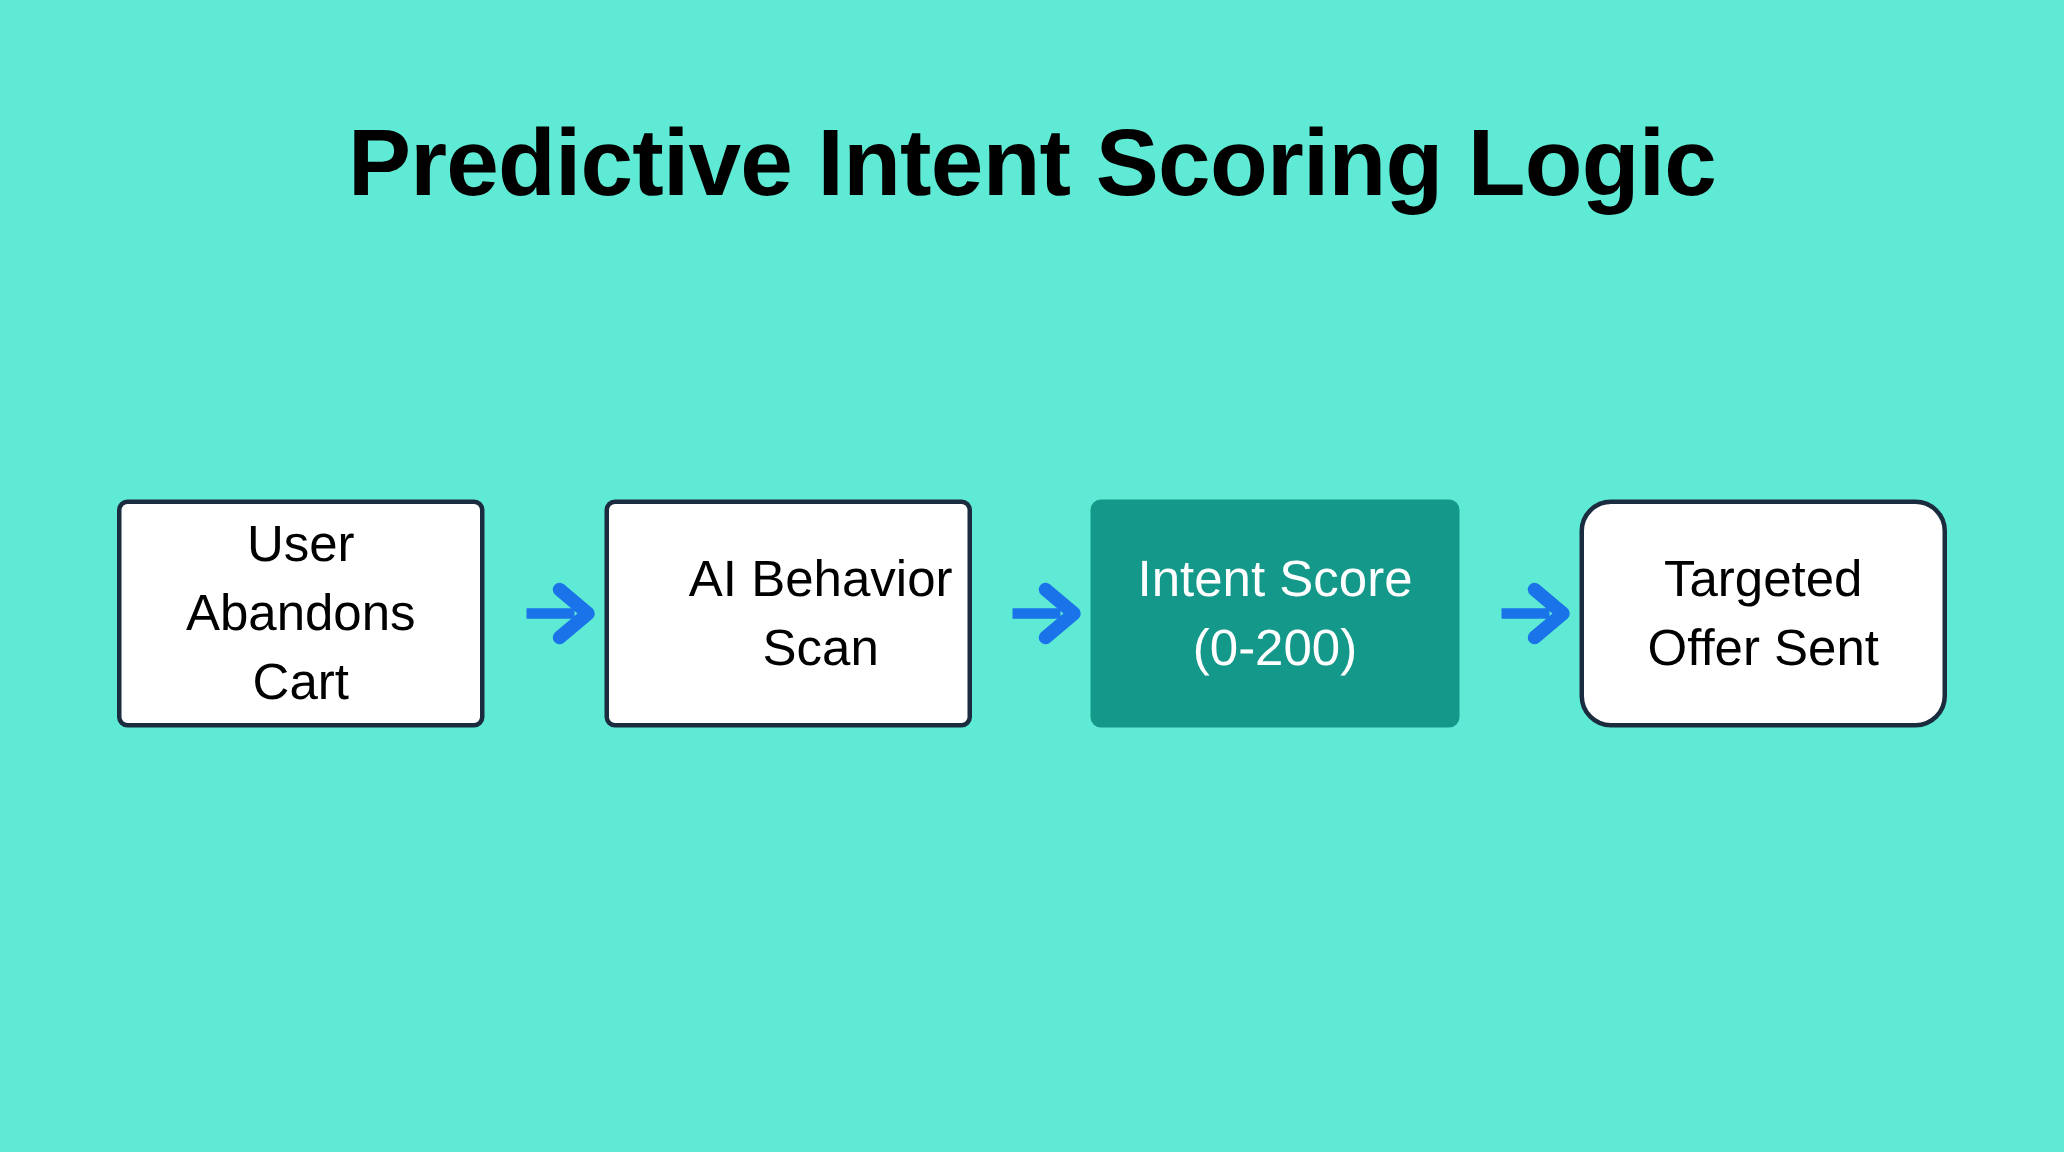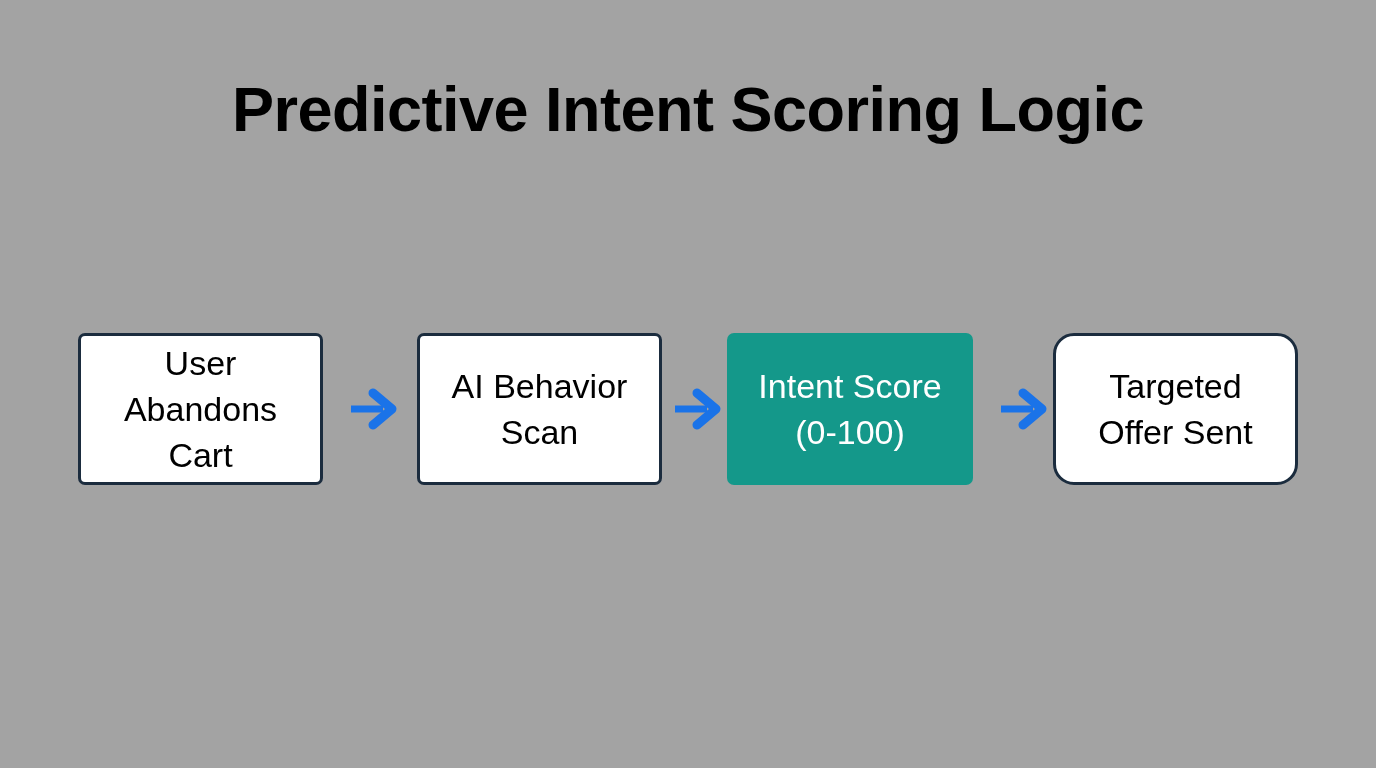--- a/index.html
+++ b/index.html
@@ -11,21 +11,21 @@
     height: 768px;
     background: #ffffff;
     font-family: "Liberation Sans", sans-serif;
     overflow: hidden;
   }
 
   #canvas {
     position: relative;
     width: 1376px;
     height: 768px;
-    background: #a3a3a3;
+    background: #5eead4;
   }
 
   
   #diagram-title {
     position: absolute;
     left: 0;
     top: 68px;
     width: 1376px;
     text-align: center;
     font-family: "Liberation Sans", sans-serif;
@@ -74,21 +74,21 @@
   }
 
   .node-accent {
     background: #14988a;
     border: none;
     color: #ffffff;
   }
 
   
   #node-1 { left: 78px;   width: 245px; }
-  #node-2 { left: 417px;  width: 245px; }
+  #node-2 { left: 403px;  width: 245px; justify-content: flex-end; }
   #node-3 { left: 727px;  width: 246px; }
   #node-4 { left: 1053px; width: 245px; border-radius: 21px; }
 
   
   .arrow {
     position: absolute;
     top: 0;
     height: 152px;
     pointer-events: none;
   }
@@ -127,21 +127,21 @@
 
     <div class="arrow" id="arrow-2">
       <svg width="79" height="152" viewBox="0 0 79 152" xmlns="http://www.w3.org/2000/svg">
         <line x1="27" y1="76" x2="59" y2="76" stroke="#1a73e8" stroke-width="7" stroke-linecap="butt"></line>
         <polyline points="49,60 68,76 49,92" fill="none" stroke="#1a73e8" stroke-width="9" stroke-linejoin="round" stroke-linecap="round"></polyline>
       </svg>
     </div>
 
     <div class="node node-accent" id="node-3">
       <span class="node-label">Intent Score
-(0-100)</span>
+(0-200)</span>
     </div>
 
     <div class="arrow" id="arrow-3">
       <svg width="80" height="152" viewBox="0 0 80 152" xmlns="http://www.w3.org/2000/svg">
         <line x1="28" y1="76" x2="60" y2="76" stroke="#1a73e8" stroke-width="7" stroke-linecap="butt"></line>
         <polyline points="50,60 69,76 50,92" fill="none" stroke="#1a73e8" stroke-width="9" stroke-linejoin="round" stroke-linecap="round"></polyline>
       </svg>
     </div>
 
     <div class="node node-plain" id="node-4">

